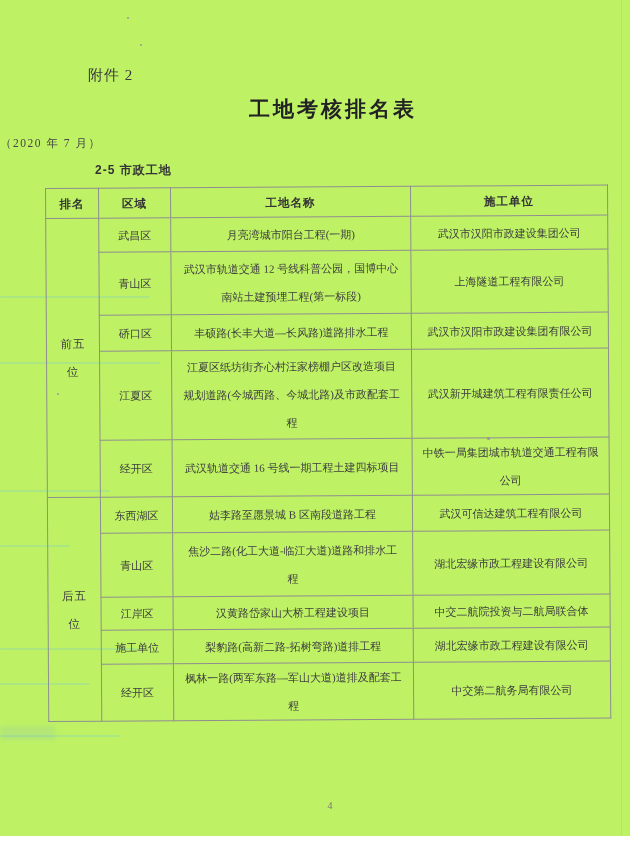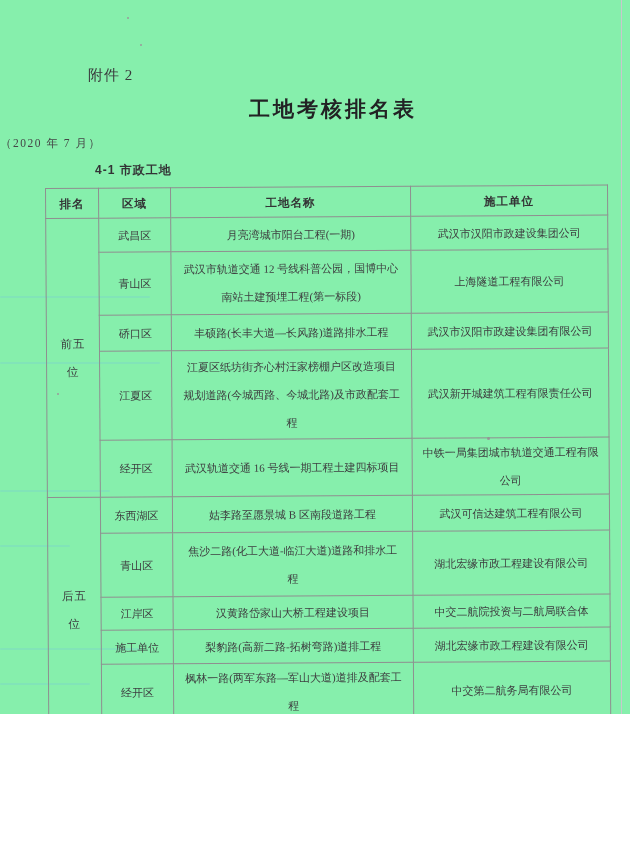--- a/index.html
+++ b/index.html
@@ -4,22 +4,22 @@
 <style>
   html, body {
     margin: 0;
     padding: 0;
     background: #ffffff;
     font-family: "Liberation Serif", "DejaVu Serif", serif;
   }
   .page {
     position: relative;
     width: 630px;
-    height: 714px;
-    background: #86efac;
+    height: 836px;
+    background: #bef264;
     overflow: hidden;
     color: #3d3d3f;
   }
   
   .edge-line {
     position: absolute;
     top: 0; right: 8px;
     width: 1px; height: 866px;
     background: #c7c7cc;
   }
@@ -146,21 +146,21 @@
   <div class="scan-line" style="left:0; top:735px; width:120px;"></div>
   <div class="smudge" style="left:0; top:726px; width:55px; height:14px;"></div>
   <div class="speck" style="left:127px; top:17px;  width:2px; height:2px;"></div>
   <div class="speck" style="left:140px; top:44px;  width:2px; height:2px;"></div>
   <div class="speck" style="left:487px; top:437px; width:3px; height:3px;"></div>
   <div class="speck" style="left:57px;  top:393px; width:2px; height:2px;"></div>
 
   <div class="attachment">附件 2</div>
   <h1 class="title">工地考核排名表</h1>
   <div class="date">（2020 年 7 月）</div>
-  <div class="section">4-1 市政工地</div>
+  <div class="section">2-5 市政工地</div>
 
   <table class="ranking">
     <colgroup>
       <col class="c-rank">
         <col class="c-district">
         <col class="c-site">
         <col class="c-contractor">
     </colgroup>
     <thead>
       <tr>

